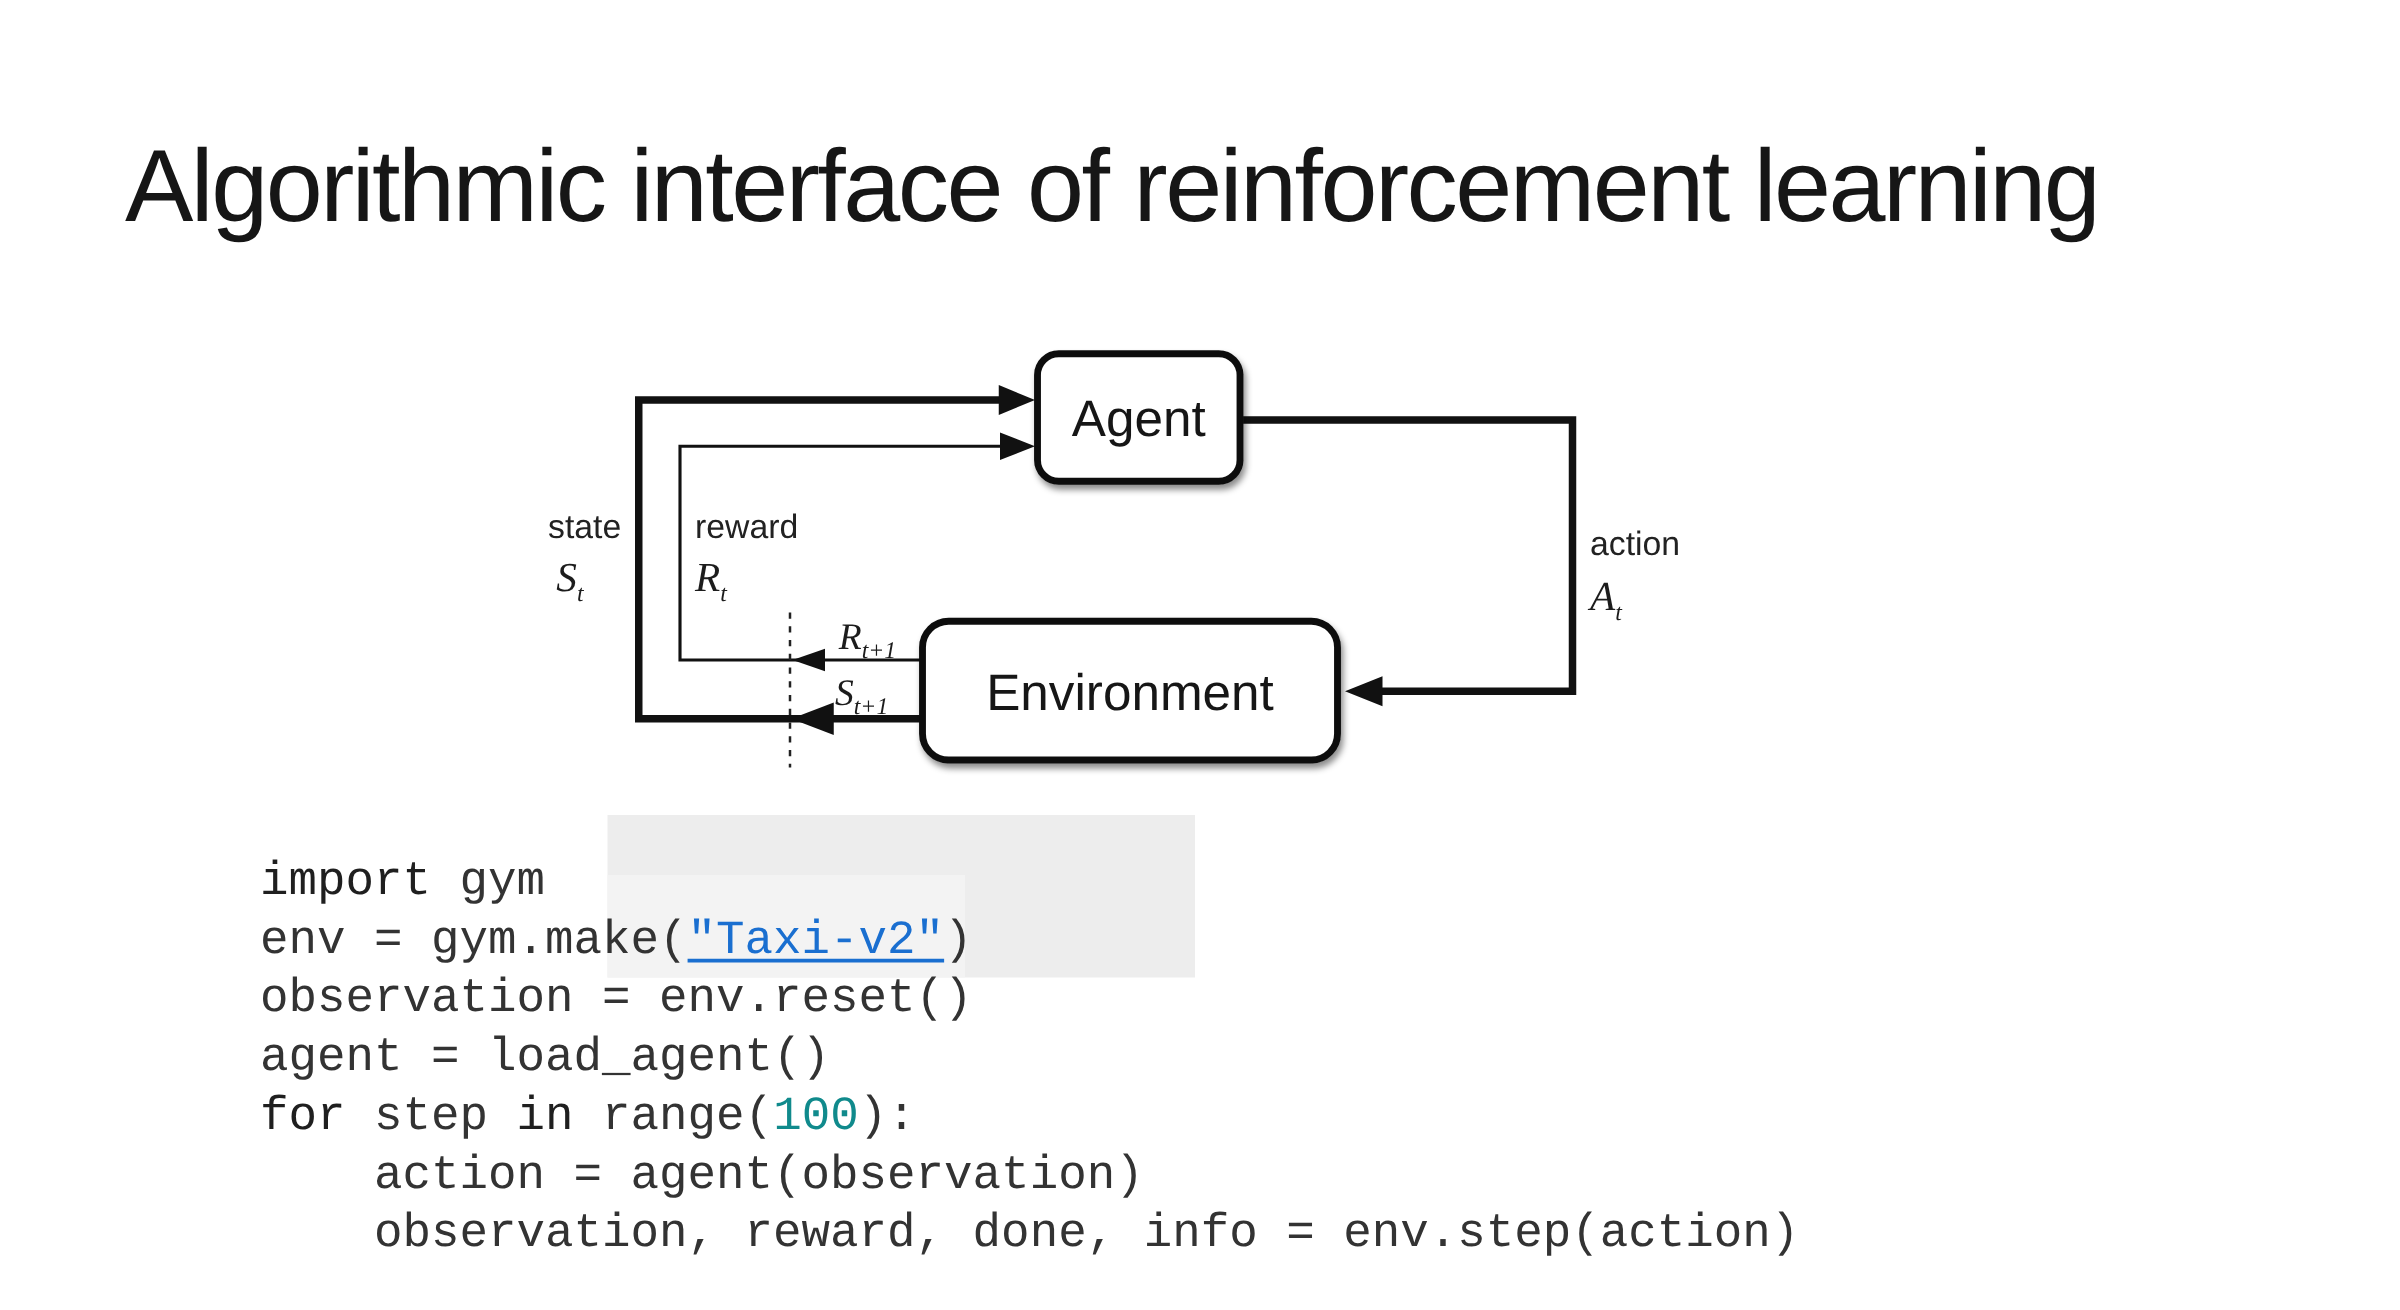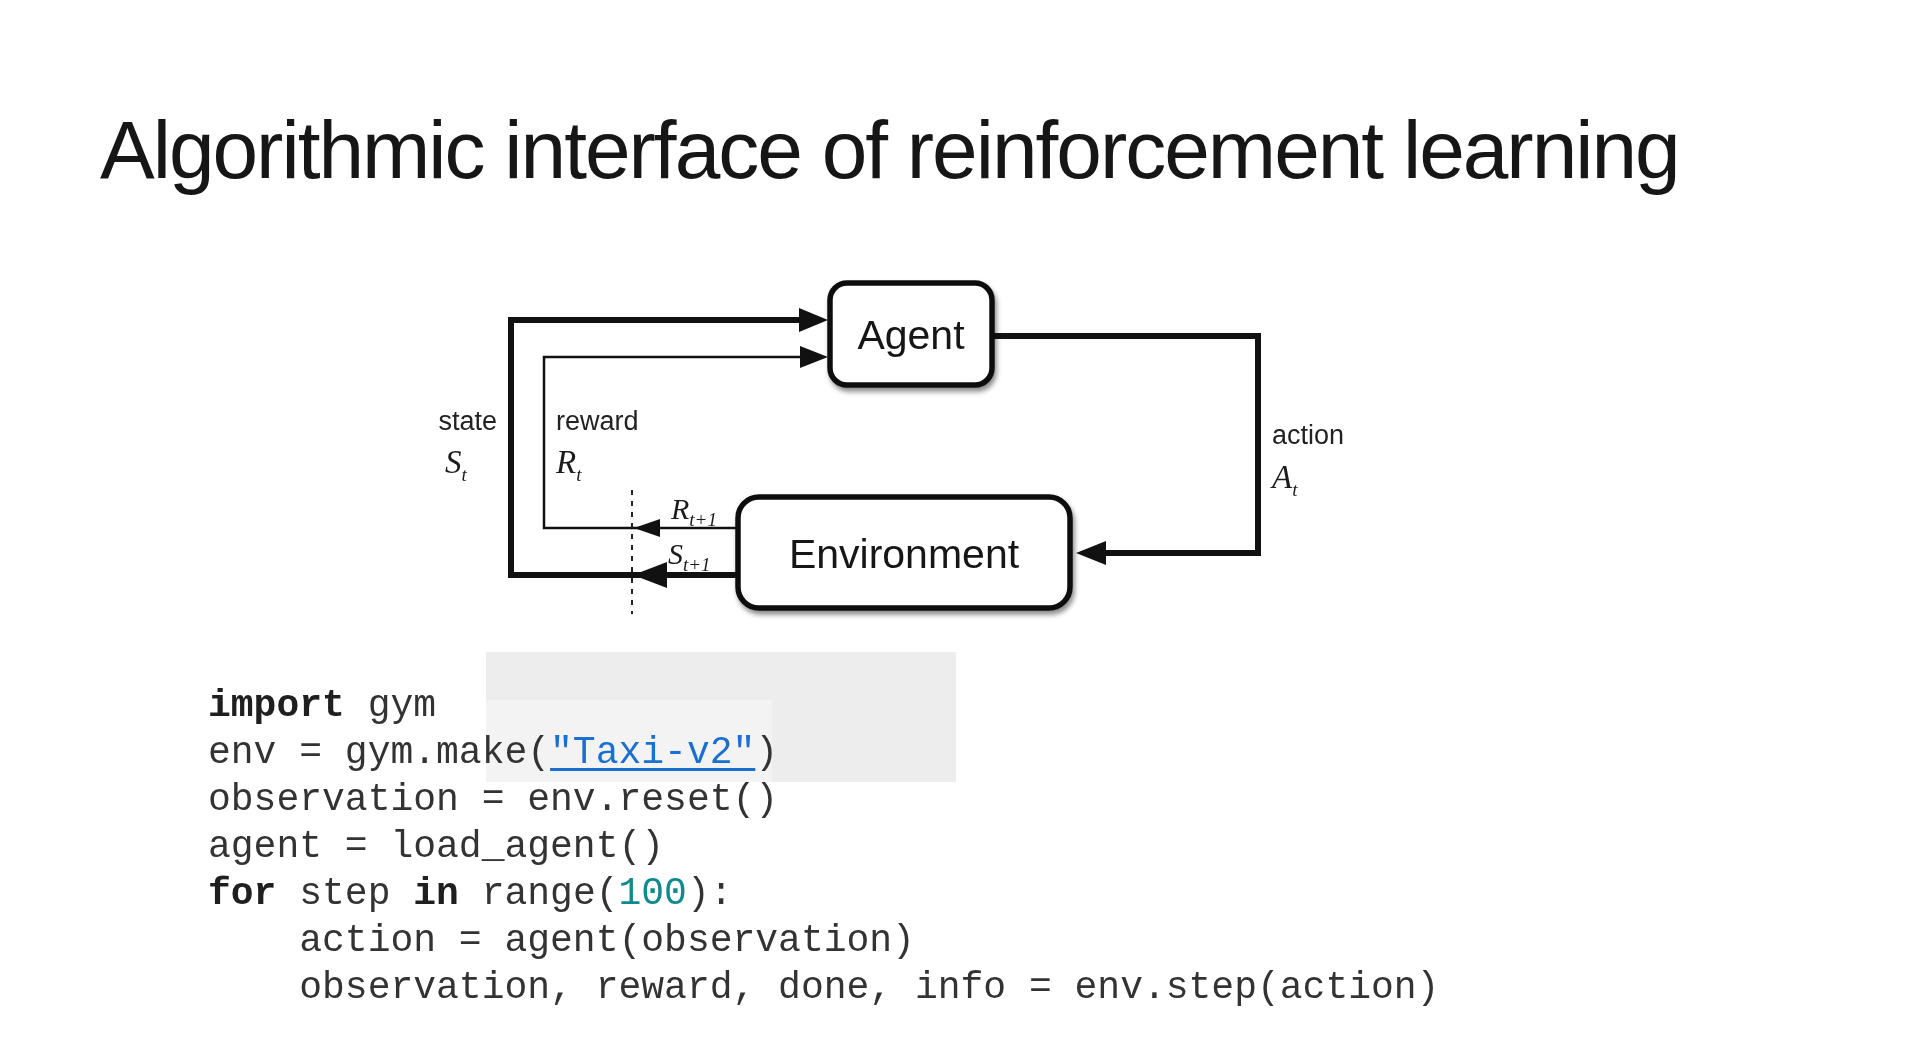--- a/index.html
+++ b/index.html
@@ -10,21 +10,21 @@
          font-size:82px;font-weight:300;letter-spacing:-2px;color:#161616;white-space:nowrap;}
   .diagram-svg{position:absolute;left:400px;top:250px;width:1000px;height:400px;}
   .paste-artifact{position:absolute;left:486px;top:652px;width:470px;height:130px;
                   background:#ededed;z-index:1;}
   .paste-artifact-2{position:absolute;left:486px;top:700px;width:286px;height:82px;
                   background:#f3f3f3;z-index:1;}
   .code{position:absolute;left:208px;top:682px;z-index:2;
         font-family:"Liberation Mono","DejaVu Sans Mono",monospace;
         font-size:38px;line-height:47px;color:#333333;white-space:pre;}
   .code-line{height:47px;}
-  .tok-kw{font-weight:bold;}
+  .tok-kw{font-weight:normal;}
   .tok-link{text-decoration:underline;text-underline-offset:5px;cursor:pointer;}
   svg text{font-family:"Liberation Sans",sans-serif;fill:#1c1c1c;}
   svg .boxlabel{font-size:41px;fill:#161616;}
   svg .flowlabel{font-size:27px;fill:#222222;}
   svg .math{font-family:"Liberation Serif",serif;font-style:italic;font-size:33px;fill:#1c1c1c;}
   svg .mathsub{font-family:"Liberation Serif",serif;font-style:italic;font-size:19px;fill:#1c1c1c;}
   svg .mathsm{font-family:"Liberation Serif",serif;font-style:italic;font-size:30px;fill:#1c1c1c;}
 </style>
 </head>
 <body>

